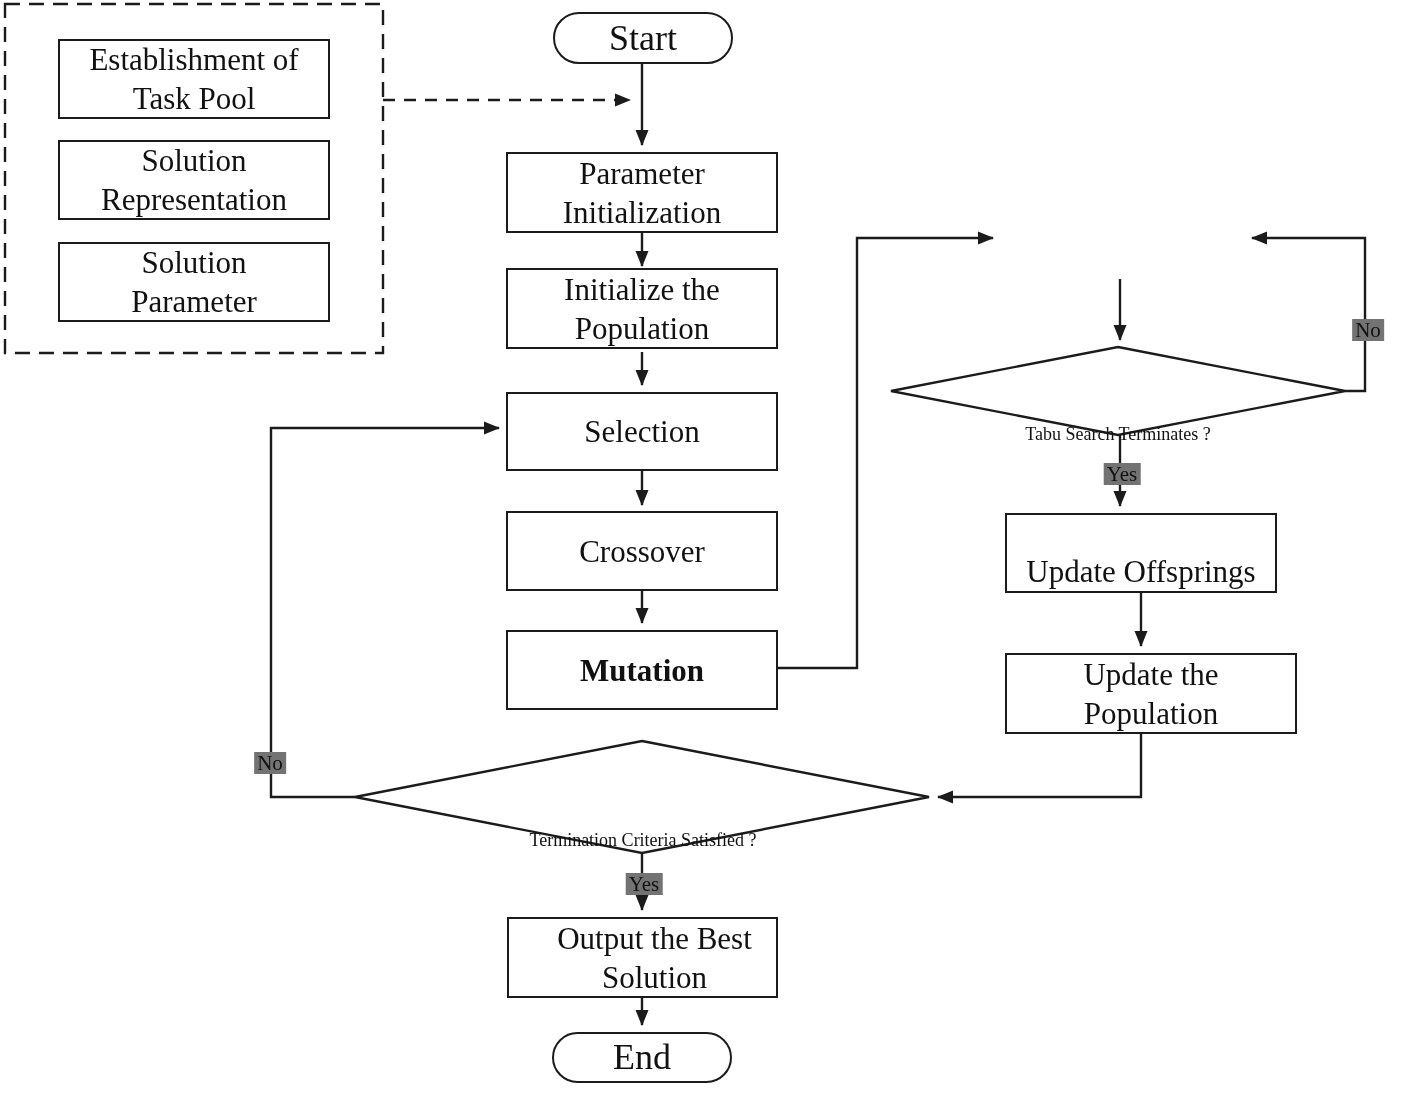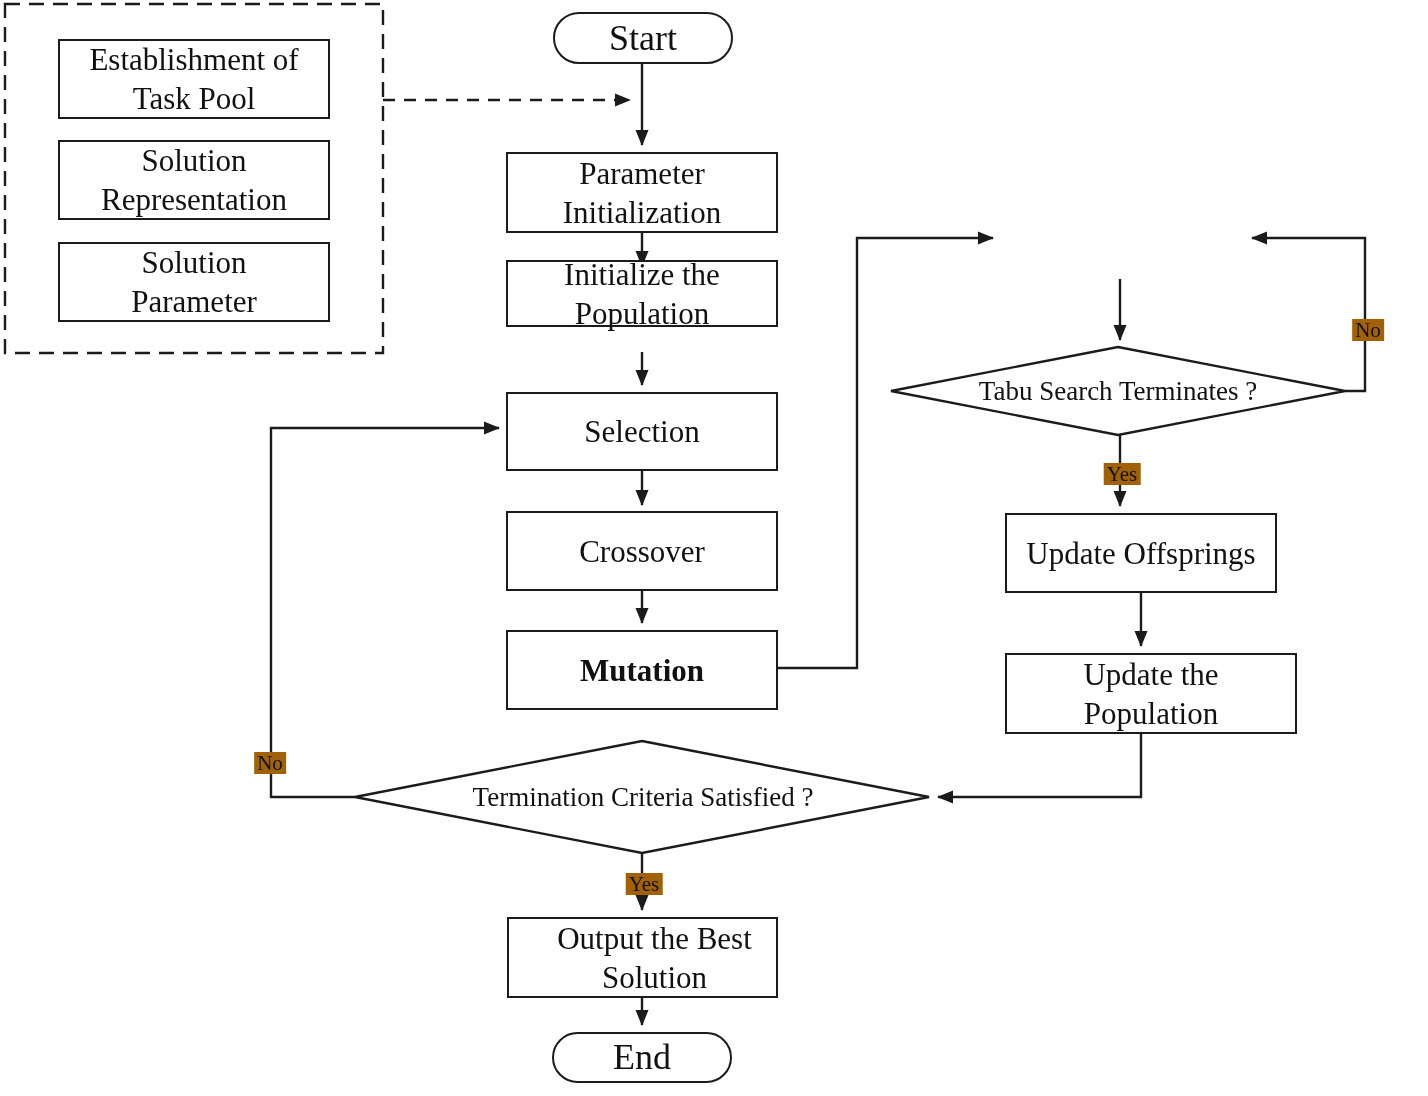--- a/index.html
+++ b/index.html
@@ -28,28 +28,29 @@
   .pill{border-radius:27px;font-size:36px;}
   .node .lbl{display:inline-block;}
   .w170 .lbl{max-width:170px;}
   .w220 .lbl{max-width:220px;}
   .w230 .lbl{max-width:232px;}
   .w240 .lbl{max-width:240px;}
   .dlabel{
     position:absolute;
     display:flex;align-items:center;justify-content:center;
     text-align:right;
-    font-size:27px;line-height:34px;
+    font-size:18px;line-height:34px;
     background:transparent;
+    margin-top:43px;
   }
   .elabel{
     position:absolute;
     transform:translate(-50%,-50%);
     font-size:21px;line-height:22px;
-    background:#a16207;
+    background:#737373;
     padding:0 3px;
   }
 </style>
 </head>
 <body>
 
 <div class="stage">
 
   <svg class="wires" width="1428" height="1096" viewBox="0 0 1428 1096">
     <defs>
@@ -102,38 +103,38 @@
   </div>
 
   <div class="node pill" style="left:553px;top:12px;width:180px;height:52px;">
     <span class="lbl">Start</span>
   </div>
 
   <div class="node w220" style="left:506px;top:152px;width:272px;height:81px;">
     <span class="lbl">Parameter Initialization</span>
   </div>
 
-  <div class="node w220" style="left:506px;top:260px;width:272px;height:67px;">
+  <div class="node w220" style="left:506px;top:268px;width:272px;height:81px;">
     <span class="lbl">Initialize the Population</span>
   </div>
 
   <div class="node" style="left:506px;top:392px;width:272px;height:79px;">
     <span class="lbl">Selection</span>
   </div>
 
   <div class="node" style="left:506px;top:511px;width:272px;height:80px;">
     <span class="lbl">Crossover</span>
   </div>
 
   <div class="node" style="left:506px;top:630px;width:272px;height:80px;font-weight:bold;">
     <span class="lbl">Mutation</span>
   </div>
 
 
-  <div class="node" style="left:1005px;top:513px;width:272px;height:80px;">
+  <div class="node" style="left:1005px;top:513px;width:272px;height:80px;align-items:flex-end;">
     <span class="lbl">Update Offsprings</span>
   </div>
 
   <div class="node w220" style="left:1005px;top:653px;width:292px;height:81px;">
     <span class="lbl">Update the Population</span>
   </div>
 
   <div class="node w230" style="left:507px;top:917px;width:271px;height:81px;padding-left:24px;">
     <span class="lbl">Output the Best Solution</span>
   </div>

